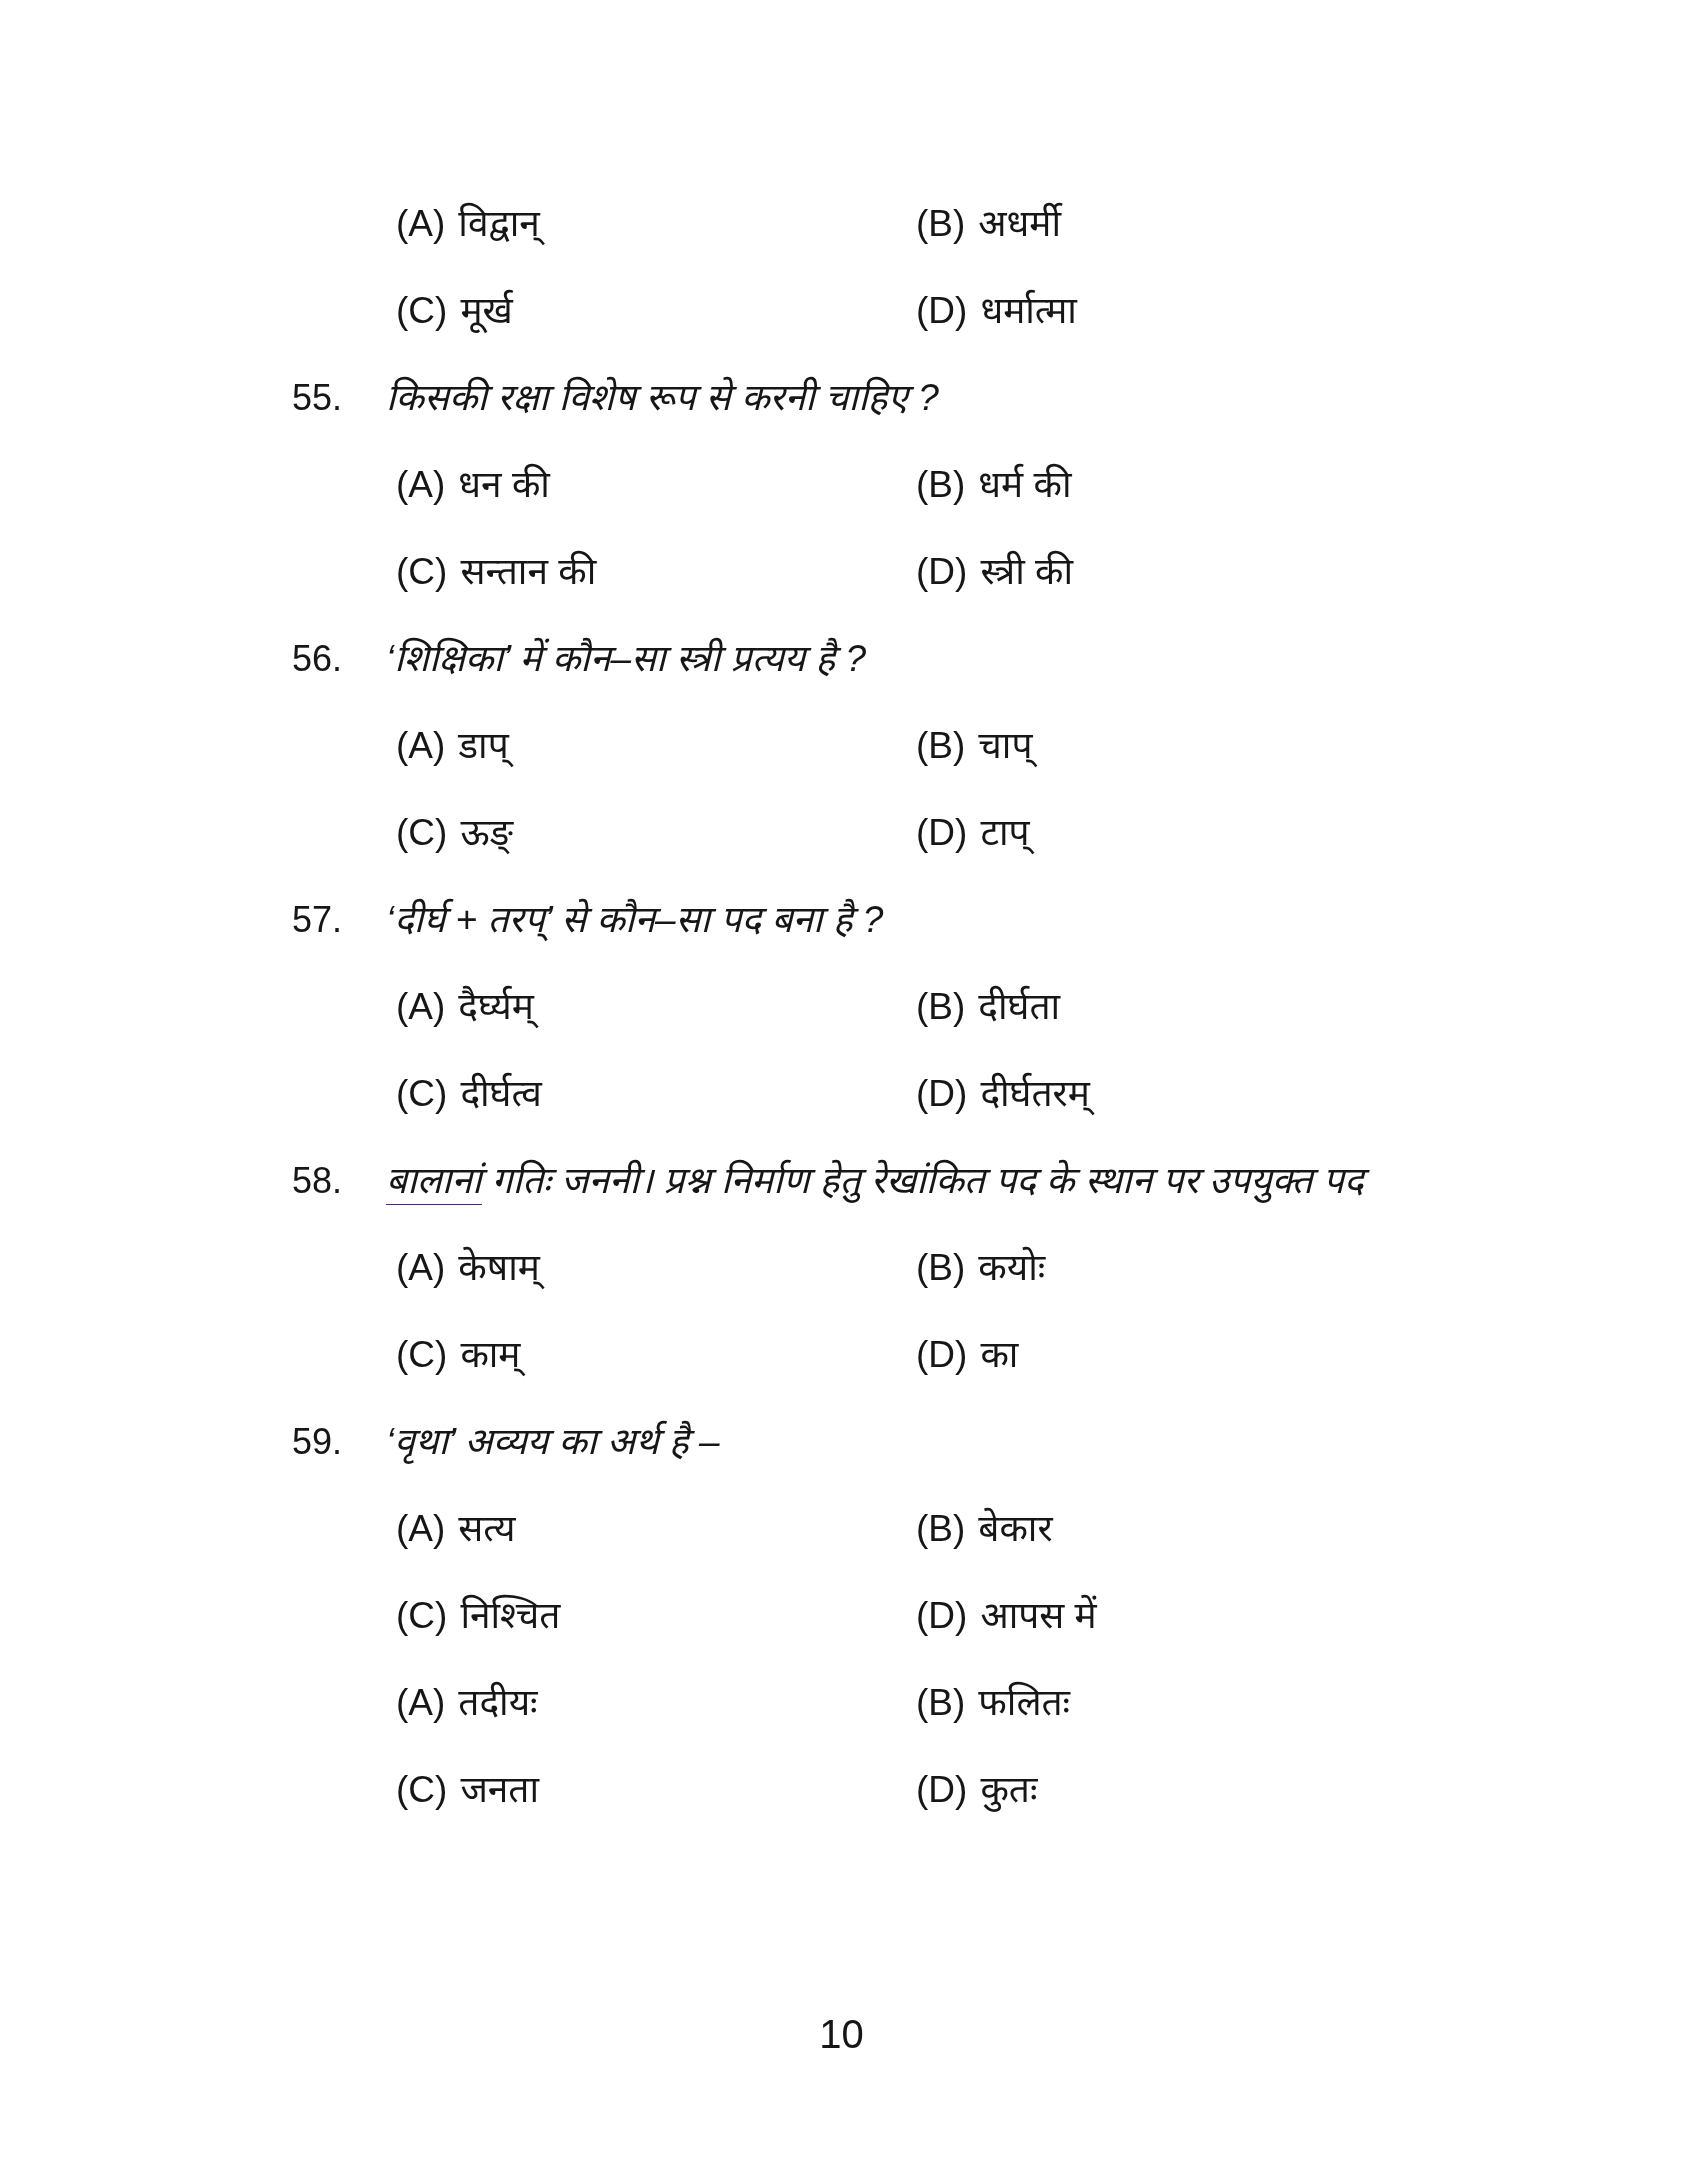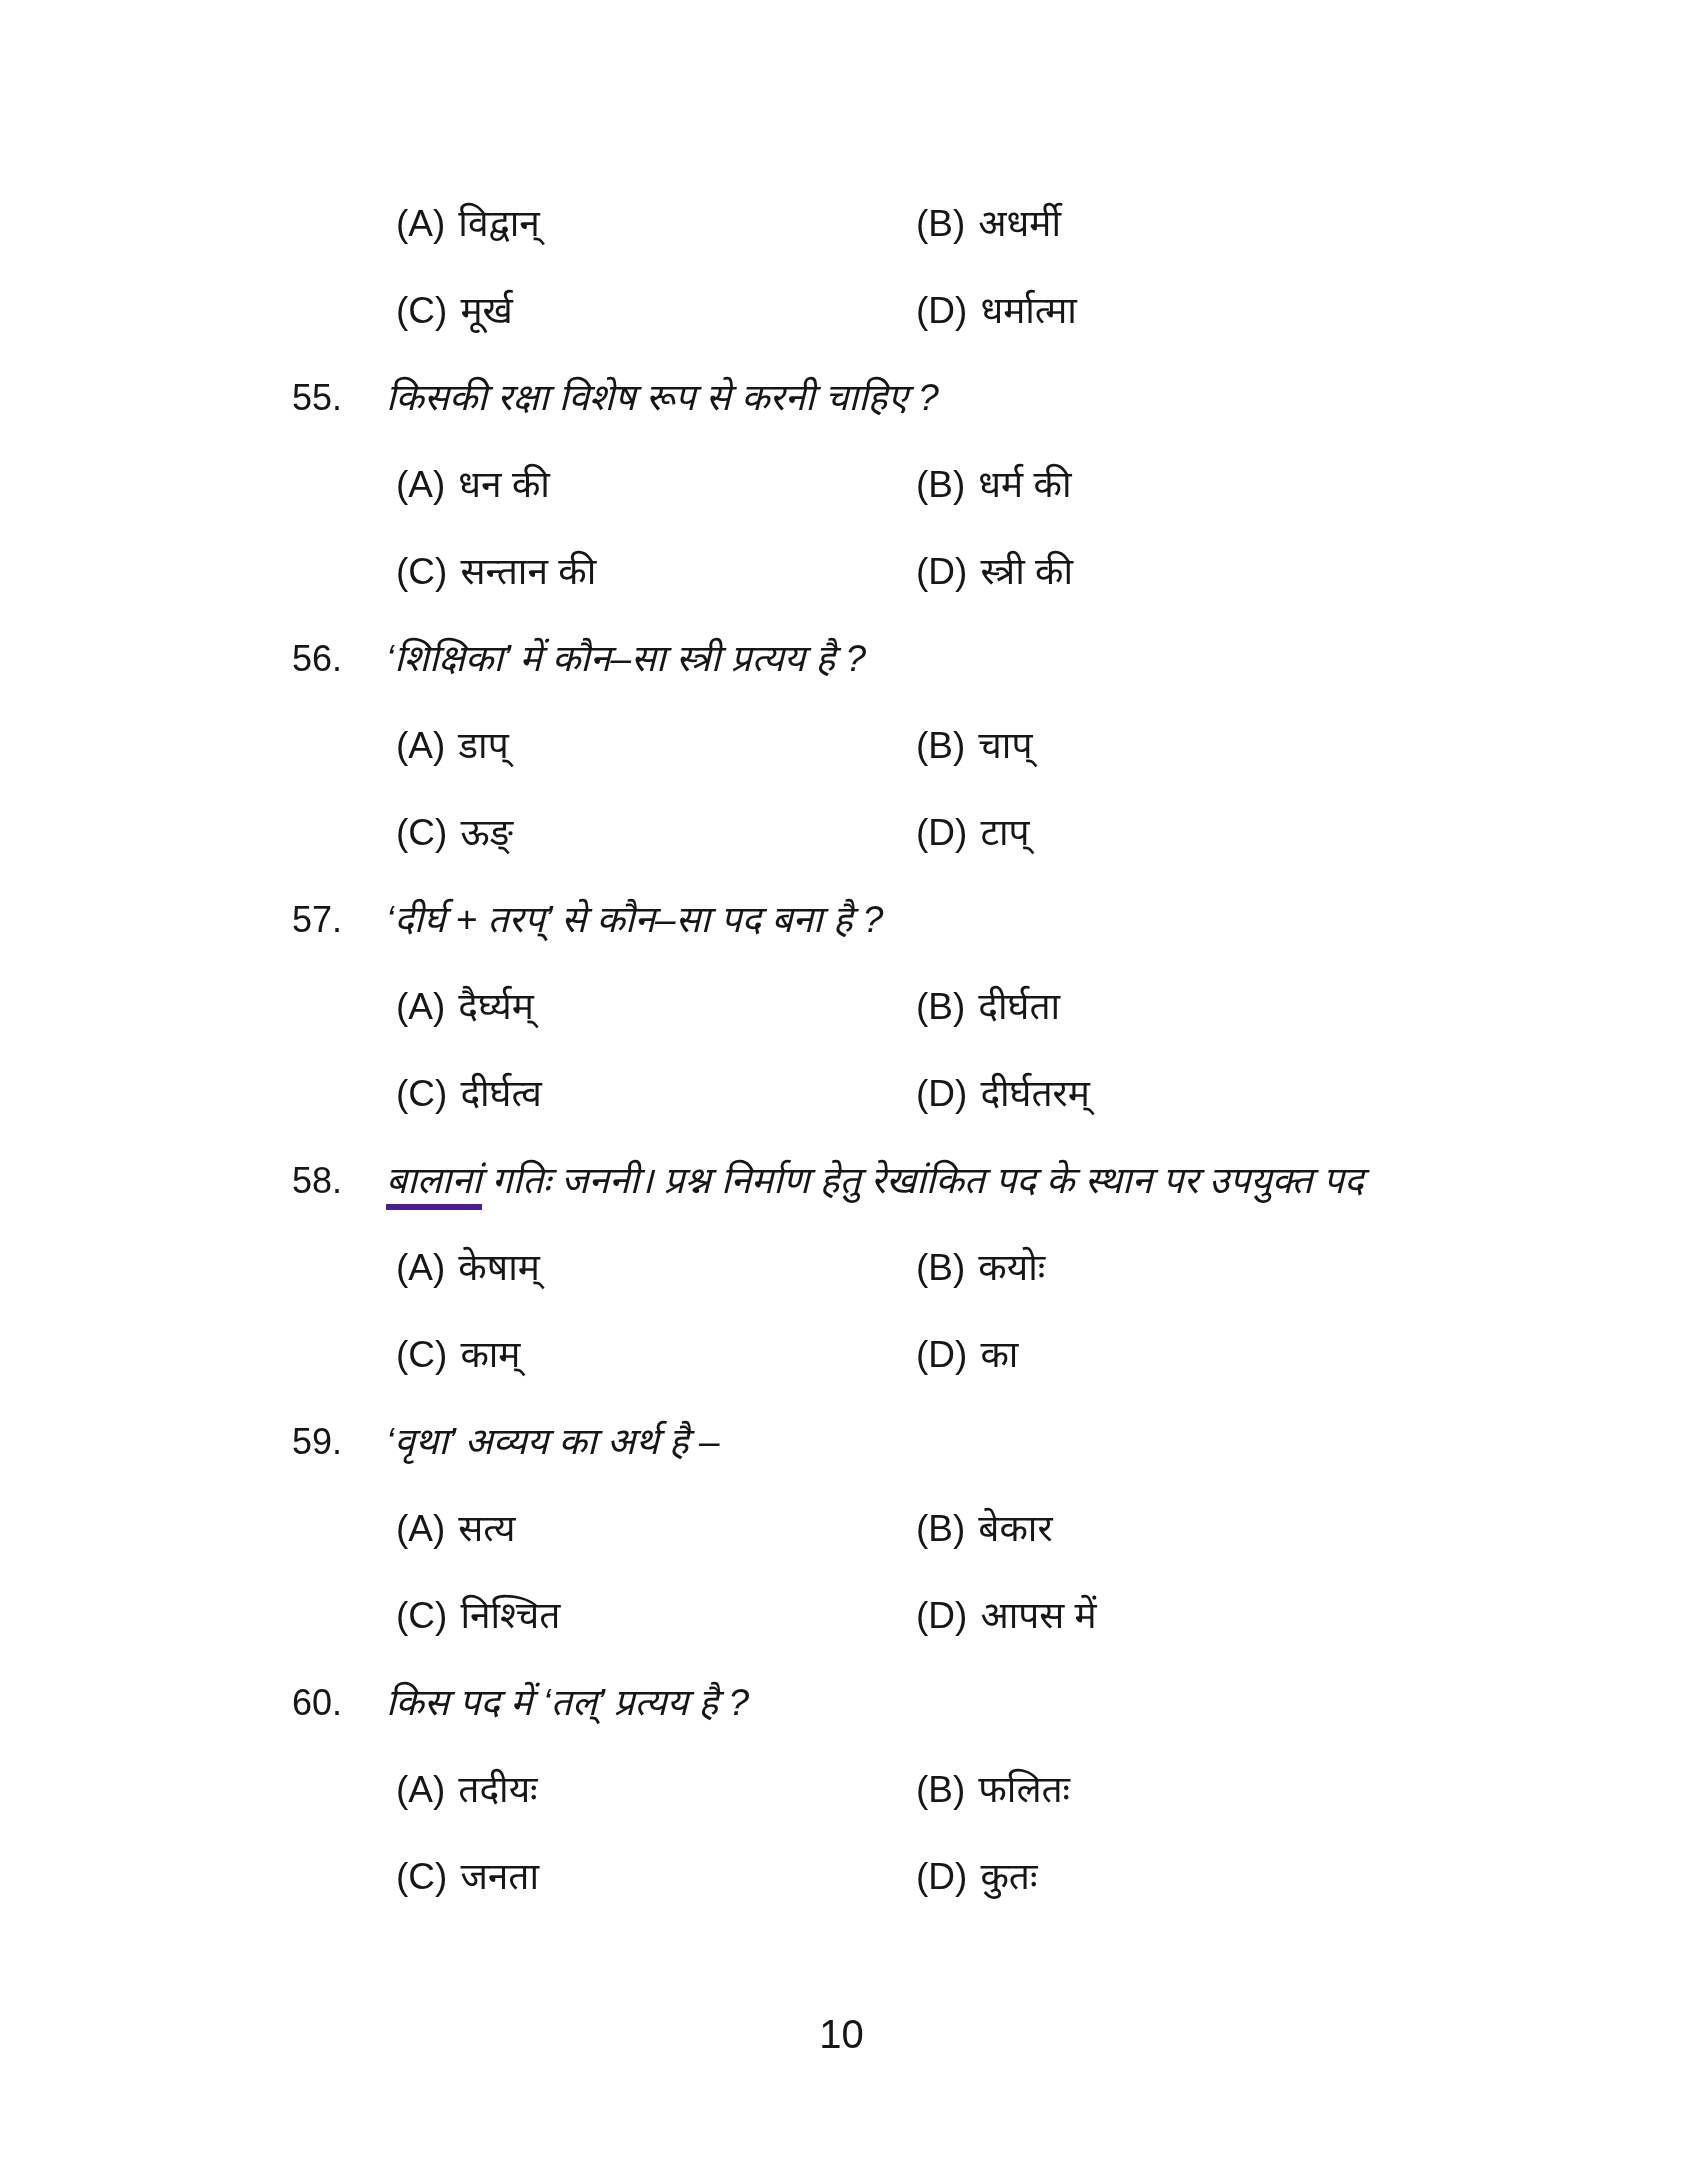--- a/index.html
+++ b/index.html
@@ -39,21 +39,21 @@
   .q-text { display: inline-block; font-style: italic; }
   .q-cont { padding-left: 94px; }
   .opt-row { padding-left: 104px; }
   .opt {
     display: inline-flex;
     gap: 13px;
     align-items: flex-start;
   }
   .opt-a { width: 520px; flex: 0 0 520px; }
   .underline {
-    border-bottom: 6px solid #4c1d95;
+    border-bottom: 1px solid #4c1d95;
     padding-bottom: 3px;
   }
   .page-number {
     position: absolute;
     top: 2012px;
     left: 50%;
     transform: translateX(-50%);
     font-size: 40px;
   }
 </style>
@@ -205,24 +205,20 @@
       <span class="opt opt-a">
         <span>(C)</span>
         <span>निश्चित</span>
       </span>
       <span class="opt">
         <span>(D)</span>
         <span>आपस में</span>
       </span>
     </div>
 
-    <div class="row">
-      <span class="q-num">60.</span>
-      <span class="q-text">किस पद में ‘तल्’ प्रत्यय है ?</span>
-    </div>
     <div class="row opt-row">
       <span class="opt opt-a">
         <span>(A)</span>
         <span>तदीयः</span>
       </span>
       <span class="opt">
         <span>(B)</span>
         <span>फलितः</span>
       </span>
     </div>

